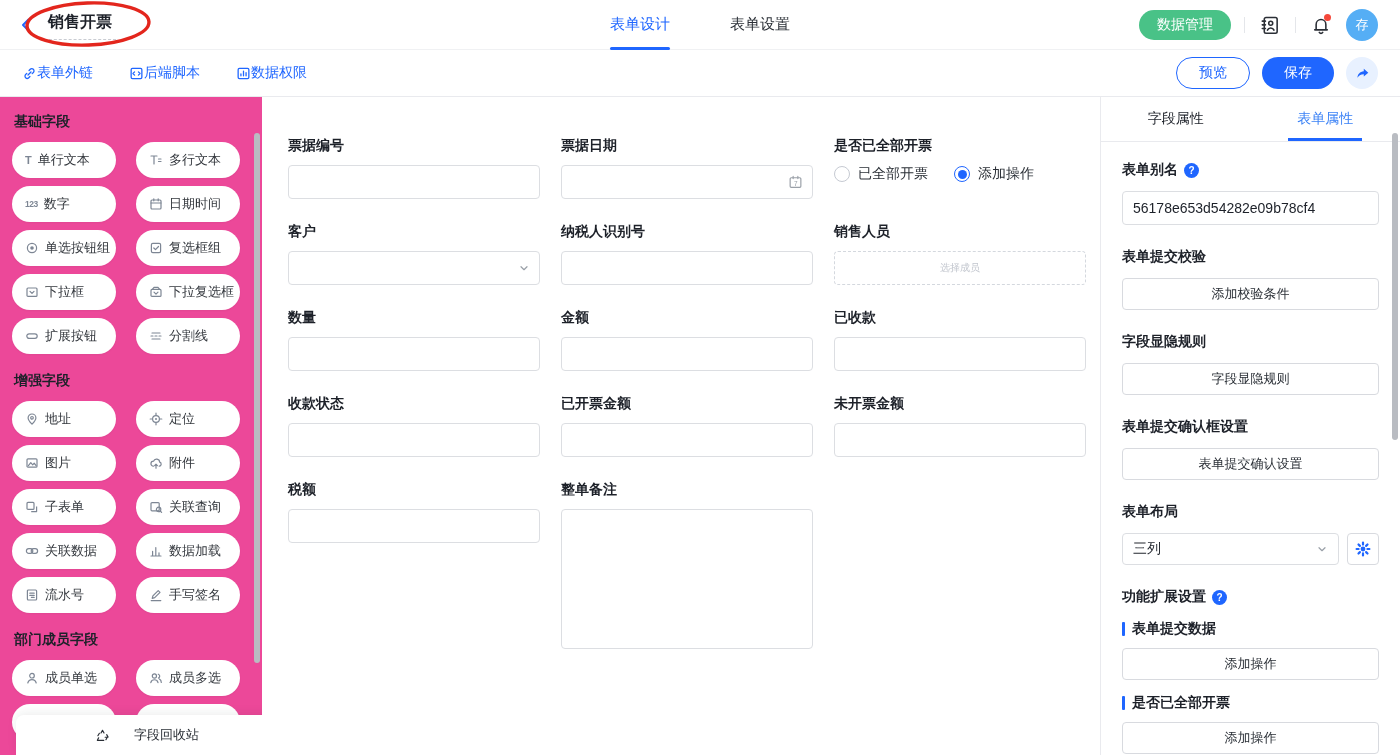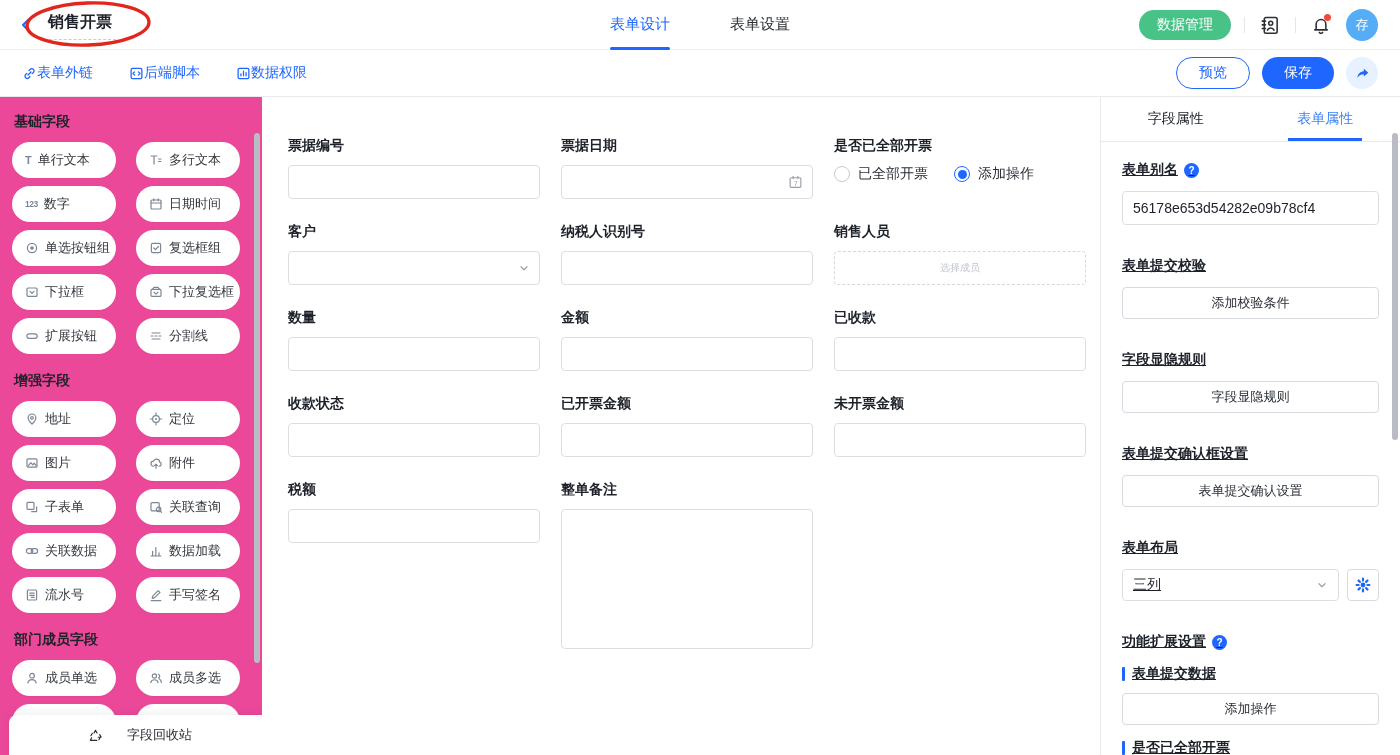--- a/index.html
+++ b/index.html
@@ -55,21 +55,21 @@
   .sb-sec { margin-top:18px; }
   .sb-sec:first-child { margin-top:0; }
   .pill-grid { display:grid; grid-template-columns:104px 104px; column-gap:20px; row-gap:8px; }
   .pill { height:36px; background:#fff; border-radius:18px; display:flex; align-items:center;
     padding-left:13px; gap:6px; font-size:13px; color:#33373d; cursor:grab;
     box-shadow:0 1px 2px rgba(31,35,41,.05); white-space:nowrap; }
   .icn-txt { font-size:11px; font-weight:700; color:#7d8694; line-height:1; }
   .icn-123 { font-size:8.5px; letter-spacing:-.5px; }
   .sb-scroll { position:absolute; right:2px; top:36px; width:6px; height:530px;
     background:#b9bcc2; border-radius:3px; }
-  .sb-footer { position:absolute; left:9px; bottom:0; width:262px; height:40px; background:#fff;
+  .sb-footer { position:absolute; left:16px; bottom:0; width:262px; height:40px; background:#fff;
     border-radius:8px 8px 0 0; box-shadow:0 -2px 10px rgba(31,35,41,.08);
     display:flex; align-items:center; justify-content:center; gap:24px; font-size:13px;
     color:#2a2f36; cursor:pointer; }
 
   
   .canvas { flex:1; background:#fff; padding:40px 0 0 26px; overflow:hidden; }
   .form-grid { display:grid; grid-template-columns:252px 252px 252px; column-gap:21px;
     row-gap:24px; align-items:start; }
   .f-label { font-size:14px; font-weight:700; margin-bottom:10px; }
   .ctl { height:34px; border:1px solid #dcdee2; border-radius:4px; background:#fff;
@@ -87,21 +87,21 @@
 
   
   .panel { width:300px; background:#fff; border-left:1px solid #e9eaee; position:relative; }
   .p-tabs { height:45px; display:flex; border-bottom:1px solid #e9eaee; }
   .p-tab { flex:1; display:flex; align-items:center; justify-content:center; font-size:14px;
     color:#1d2129; cursor:pointer; position:relative; }
   .p-tab.active { color:#3b82f6; }
   .p-tab.active:after { content:""; position:absolute; bottom:0; left:50%;
     transform:translateX(-50%); width:74px; height:3px; background:#1f66ff; }
   .p-body { padding:19px 21px 0 21px; }
-  .p-sec { margin-bottom:32px;text-decoration:underline; }
+  .p-sec { margin-bottom:23px; }
   .p-label { font-size:14px; font-weight:700; display:flex; align-items:center; gap:6px;
     margin-bottom:12px; }
   .help { width:15px; height:15px; border-radius:50%; background:#1f66ff; color:#fff;
     font-size:10px; font-weight:700; display:flex; align-items:center; justify-content:center;
     cursor:pointer; }
   .p-input { width:100%; height:34px; border:1px solid #dcdee2; border-radius:4px;
     padding:12px 10px; font-size:14px; color:#1d2129; }
   .p-btn { width:100%; height:32px; background:#fff; border:1px solid #d8dadf; border-radius:4px;
     font-size:13px; color:#2a2f36; cursor:pointer; }
   .layout-row { display:flex; gap:8px; }

